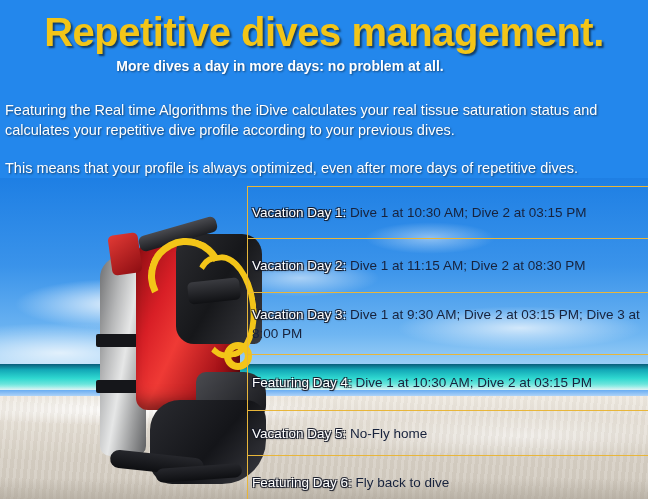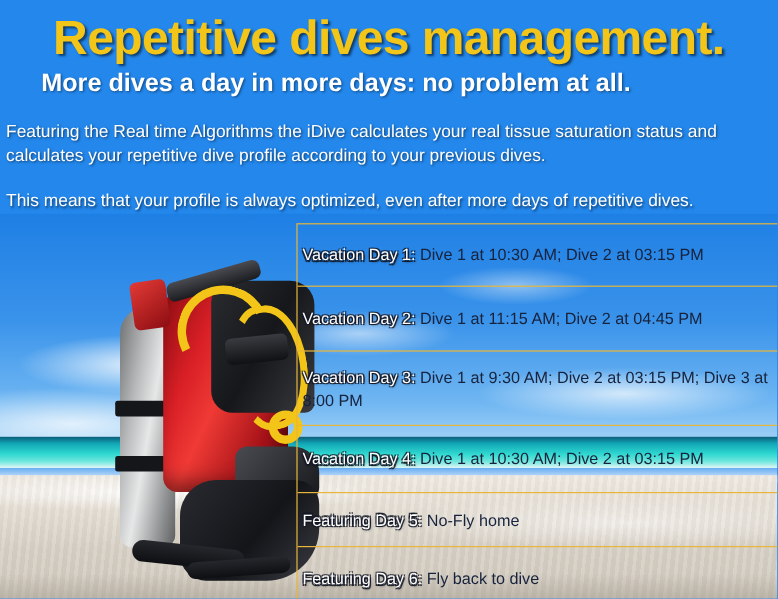--- a/index.html
+++ b/index.html
@@ -149,21 +149,21 @@
     font-weight: bold;
     color: #f3c518;
     letter-spacing: -0.5px;
     text-shadow: 2px 2px 2px rgba(0,0,0,.55);
     white-space: nowrap;
   }
   .subtitle {
     position: absolute;
     left: 0; top: 58px; width: 560px;
     text-align: center;
-    font-size: 21px;
+    font-size: 14px;
     font-weight: bold;
     color: #ffffff;
     text-shadow: 1px 1px 2px rgba(0,0,0,.45);
     white-space: nowrap;
   }
   .body-copy {
     position: absolute;
     left: 5px; top: 100px; width: 648px;
     font-size: 14.5px;
     color: #ffffff;
@@ -264,39 +264,39 @@
   <div class="schedule">
 
     <div class="srow r1">
       <div class="line">
         <span class="daylabel">Vacation Day 1:</span><span class="detail"> Dive 1 at 10:30 AM; Dive 2 at 03:15 PM</span>
       </div>
     </div>
 
     <div class="srow r2">
       <div class="line">
-        <span class="daylabel">Vacation Day 2:</span><span class="detail"> Dive 1 at 11:15 AM; Dive 2 at 04:45 PM</span>
+        <span class="daylabel">Vacation Day 2:</span><span class="detail"> Dive 1 at 11:15 AM; Dive 2 at 08:30 PM</span>
       </div>
     </div>
 
     <div class="srow r3">
       <div class="line">
         <span class="daylabel">Vacation Day 3:</span><span class="detail"> Dive 1 at 9:30 AM; Dive 2 at 03:15 PM; Dive 3 at 8:00 PM</span>
       </div>
     </div>
 
     <div class="srow r4">
       <div class="line">
-        <span class="daylabel">Vacation Day 4:</span><span class="detail"> Dive 1 at 10:30 AM; Dive 2 at 03:15 PM</span>
+        <span class="daylabel">Featuring Day 4:</span><span class="detail"> Dive 1 at 10:30 AM; Dive 2 at 03:15 PM</span>
       </div>
     </div>
 
     <div class="srow r5">
       <div class="line">
-        <span class="daylabel">Featuring Day 5:</span><span class="detail">  No-Fly home</span>
+        <span class="daylabel">Vacation Day 5:</span><span class="detail">  No-Fly home</span>
       </div>
     </div>
 
     <div class="srow r6">
       <div class="line">
         <span class="daylabel">Featuring Day 6:</span><span class="detail">  Fly back to dive</span>
       </div>
     </div>
 
   </div>

